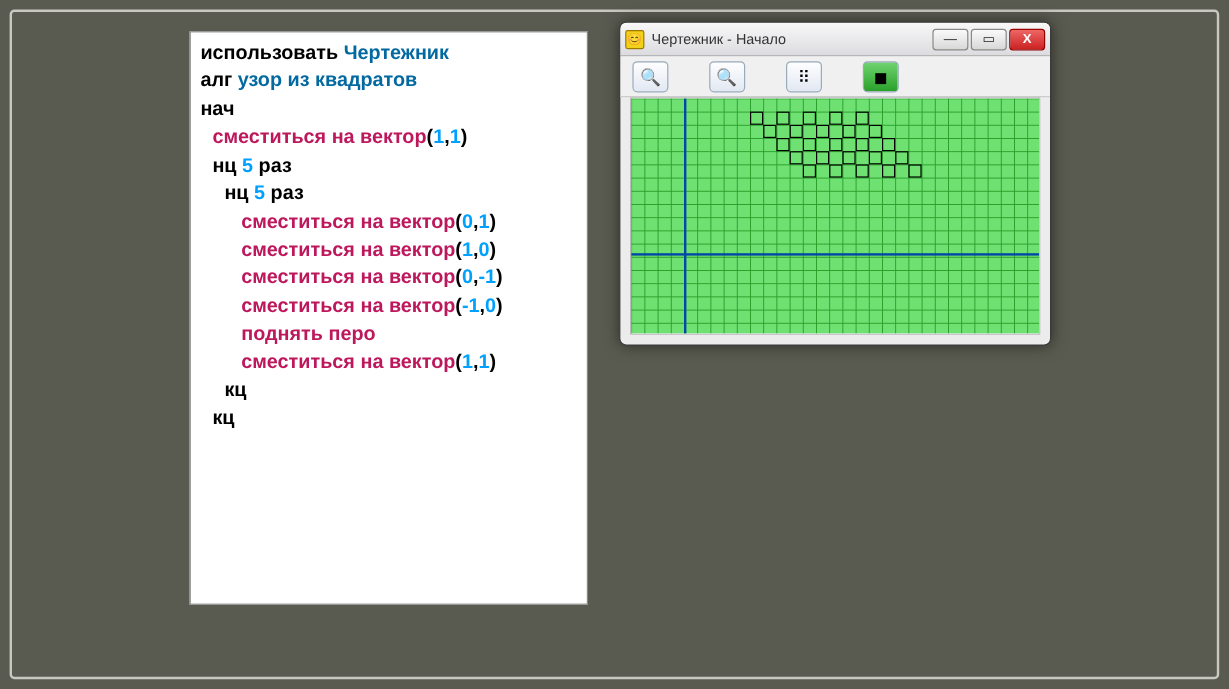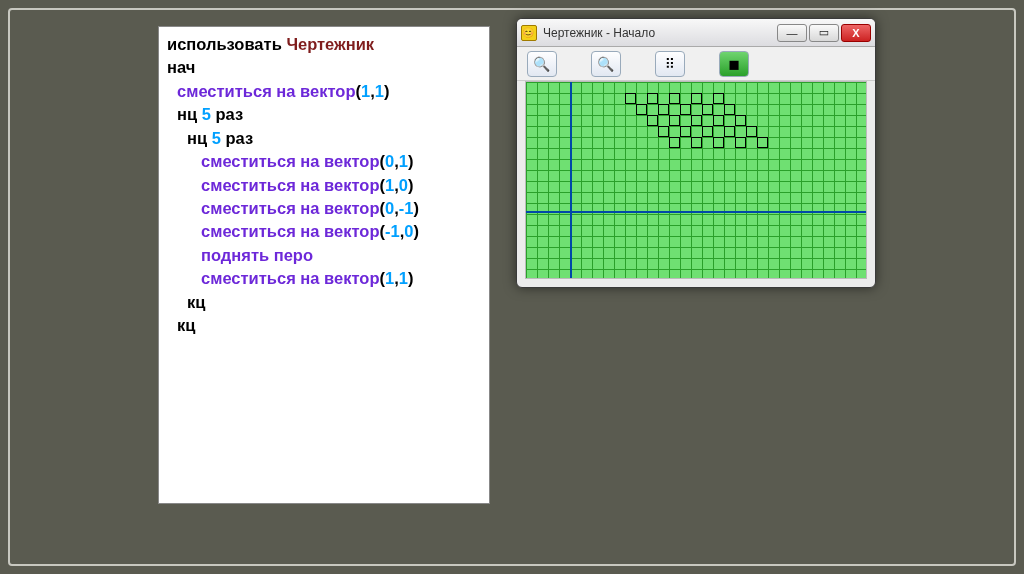--- a/index.html
+++ b/index.html
@@ -21,22 +21,22 @@
     top: 26px; left: 158px;
     width: 332px; height: 478px;
     background: #ffffff;
     border: 1px solid #888;
     padding: 6px 8px;
     font-size: 16.5px;
     line-height: 1.42;
     font-weight: bold;
   }
   .kw-black { color: #000; }
-  .kw-green { color: #7f1d1d; }
-  .kw-blue  { color: #6d28d9; }
+  .kw-green { color: #0369a1; }
+  .kw-blue  { color: #be185d; }
   .num      { color: #00a0ff; font-weight: bold; }
   .ind1 { padding-left: 10px; }
   .ind2 { padding-left: 20px; }
   .ind3 { padding-left: 34px; }
 
   .window {
     position: absolute;
     top: 18px; left: 516px;
     width: 360px; height: 270px;
     background: #ececec;
@@ -105,20 +105,21 @@
     border:1px solid #000; background:transparent;
   }
 </style>
 </head>
 <body>
 
 <div class="frame"></div>
 
 <div class="code-panel">
   <div><span class="kw-black">использовать</span> <span class="kw-green">Чертежник</span></div>
+  <div><span class="kw-black">алг</span> <span class="kw-green">узор из квадратов</span></div>
   <div><span class="kw-black">нач</span></div>
   <div class="ind1"><span class="kw-blue">сместиться на вектор</span><span class="kw-black">(</span><span class="num">1</span><span class="kw-black">,</span><span class="num">1</span><span class="kw-black">)</span></div>
   <div class="ind1"><span class="kw-black">нц</span> <span class="num">5</span> <span class="kw-black">раз</span></div>
   <div class="ind2"><span class="kw-black">нц</span> <span class="num">5</span> <span class="kw-black">раз</span></div>
   <div class="ind3"><span class="kw-blue">сместиться на вектор</span><span class="kw-black">(</span><span class="num">0</span><span class="kw-black">,</span><span class="num">1</span><span class="kw-black">)</span></div>
   <div class="ind3"><span class="kw-blue">сместиться на вектор</span><span class="kw-black">(</span><span class="num">1</span><span class="kw-black">,</span><span class="num">0</span><span class="kw-black">)</span></div>
   <div class="ind3"><span class="kw-blue">сместиться на вектор</span><span class="kw-black">(</span><span class="num">0</span><span class="kw-black">,</span><span class="num">-1</span><span class="kw-black">)</span></div>
   <div class="ind3"><span class="kw-blue">сместиться на вектор</span><span class="kw-black">(</span><span class="num">-1</span><span class="kw-black">,</span><span class="num">0</span><span class="kw-black">)</span></div>
   <div class="ind3"><span class="kw-blue">поднять перо</span></div>
   <div class="ind3"><span class="kw-blue">сместиться на вектор</span><span class="kw-black">(</span><span class="num">1</span><span class="kw-black">,</span><span class="num">1</span><span class="kw-black">)</span></div>

